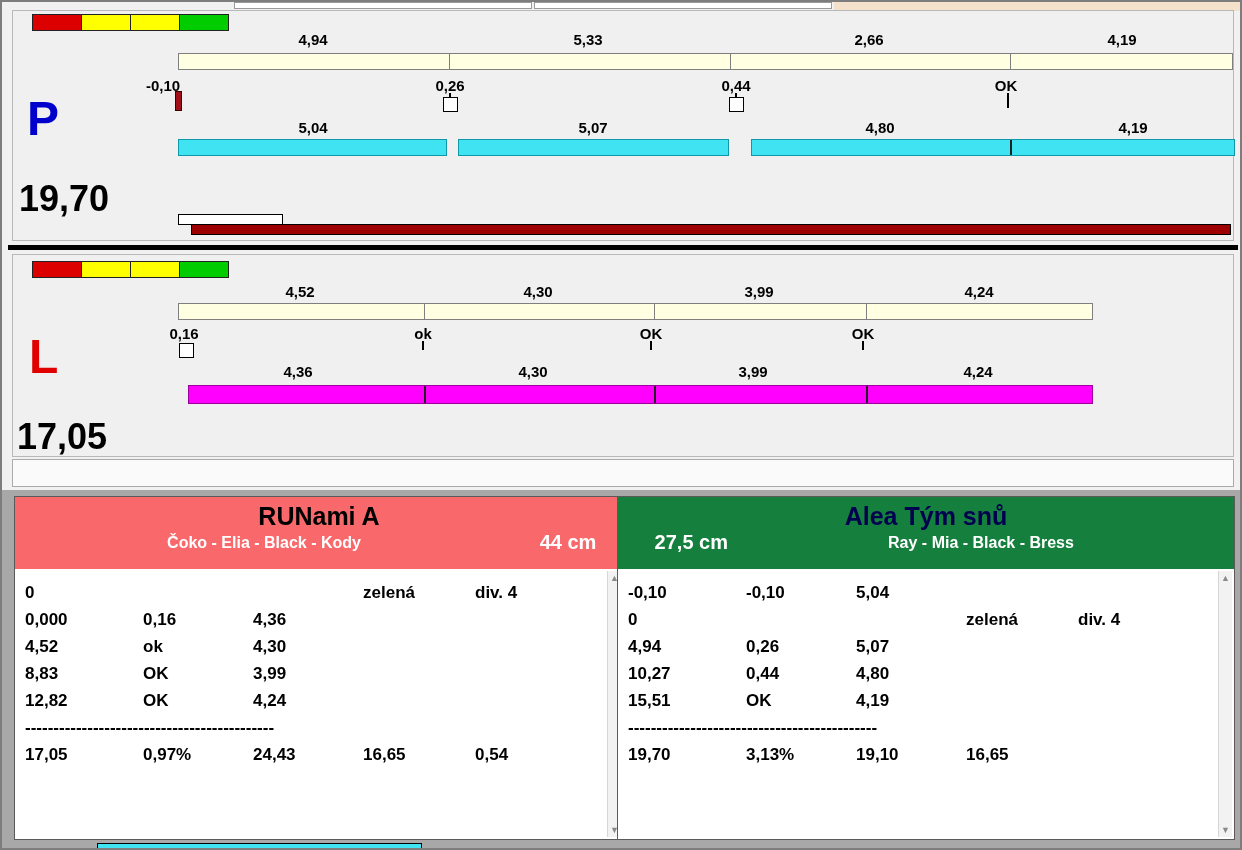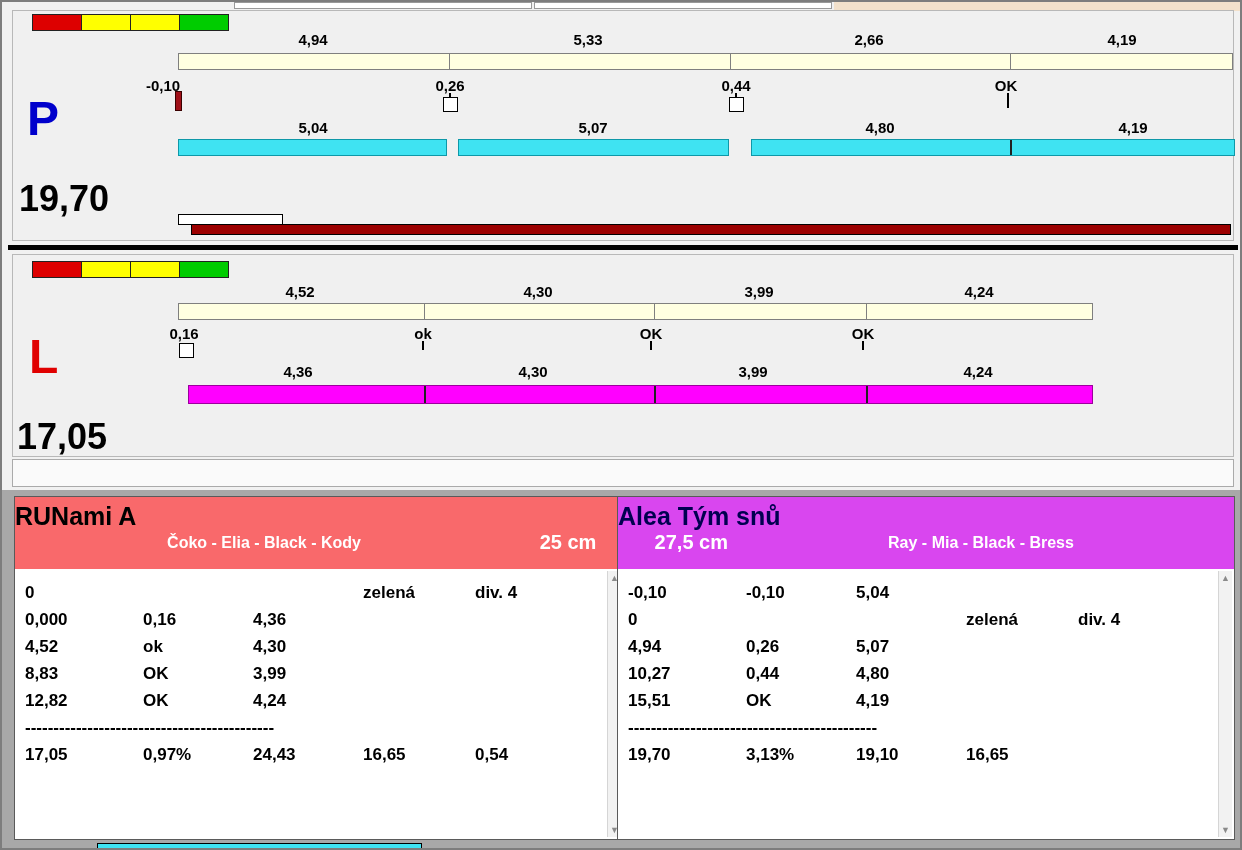--- a/index.html
+++ b/index.html
@@ -33,22 +33,22 @@
   .big-total{position:absolute;font-size:36px;font-weight:bold;line-height:1;color:#000;}
   .prog-white{position:absolute;left:165px;top:203px;width:105px;height:11px;background:#fff;border:1px solid #000;box-sizing:border-box;}
   .prog-red{position:absolute;left:178px;top:213px;width:1040px;height:11px;background:#9c0000;border:1px solid #000;box-sizing:border-box;}
   
   .score-area{position:absolute;left:0;top:488px;width:1242px;height:362px;background:#a8a8a8;}
   .score-panel{position:absolute;top:6px;height:344px;background:#fff;border:1px solid #5a5a5a;box-sizing:border-box;}
   #scoreLeft{left:12px;width:610px;}
   #scoreRight{left:615px;width:618px;}
   .score-header{height:72px;box-sizing:border-box;}
   #scoreLeft .score-header{background:#f9696b;}
-  #scoreRight .score-header{background:#d946ef;}
-  .team-title{text-align:left;font-size:25px;font-weight:bold;padding-top:5px;color:#000;}
+  #scoreRight .score-header{background:#15803d;}
+  .team-title{text-align:center;font-size:25px;font-weight:bold;padding-top:5px;color:#000;}
   #scoreRight .team-title{color:#000050;}
   .header-sub{display:flex;align-items:center;margin-top:0;}
   .members{flex:1;text-align:center;color:#fff;font-weight:bold;font-size:16px;}
   .height-label{color:#fff;font-weight:bold;font-size:20px;width:110px;box-sizing:border-box;}
   #scoreLeft .height-label{text-align:center;}
   #scoreRight .height-label{text-align:right;padding-left:14px;}
   .score-body{position:absolute;left:0;right:0;top:72px;bottom:0;background:#fff;overflow:hidden;}
   .score-row{display:grid;grid-template-columns:118px 110px 110px 112px 1fr;padding-left:10px;height:27px;line-height:27px;font-weight:bold;font-size:17px;white-space:nowrap;}
   .score-row.first{margin-top:10px;}
   .score-sep{padding-left:10px;height:27px;line-height:27px;font-weight:bold;font-size:17px;white-space:nowrap;overflow:hidden;}
@@ -168,21 +168,21 @@
 
   <div class="empty-strip"></div>
 
   <div class="score-area">
 
     <div class="score-panel" id="scoreLeft">
       <div class="score-header">
         <div class="team-title">RUNami A</div>
         <div class="header-sub">
           <div class="members">Čoko - Elia - Black - Kody</div>
-          <div class="height-label">25 cm</div>
+          <div class="height-label">44 cm</div>
         </div>
       </div>
       <div class="score-body">
         <div class="score-row first">
           <span>0</span>
           <span></span>
           <span></span>
           <span>zelená</span>
           <span>div. 4</span>
         </div>

